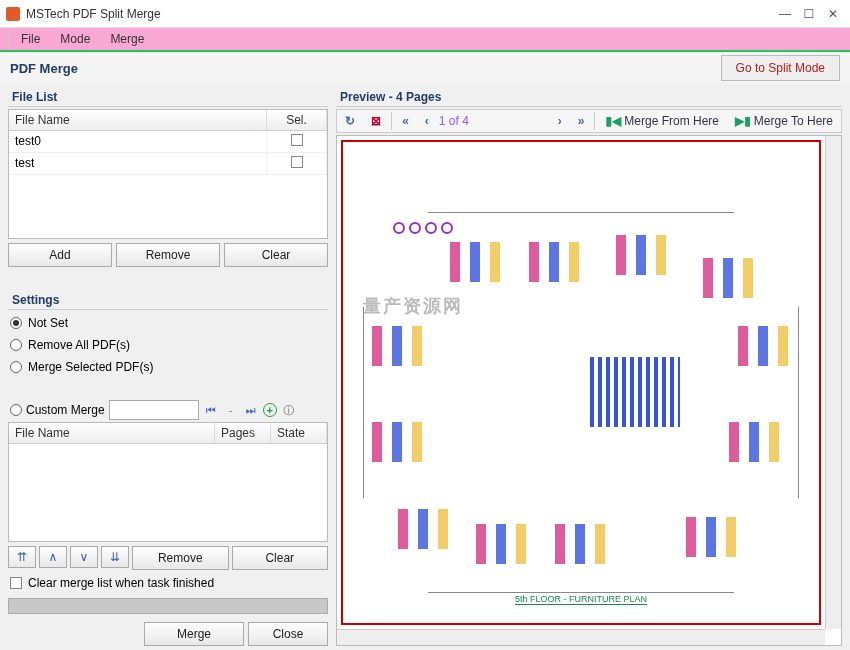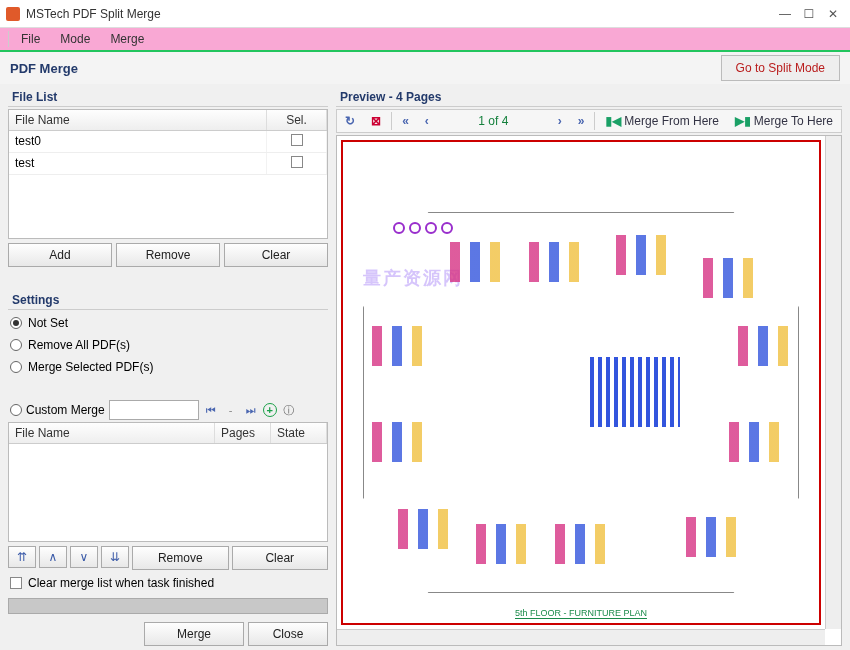--- a/index.html
+++ b/index.html
@@ -56,41 +56,41 @@
 .arrowbtn { width: 28px; height: 22px; background: linear-gradient(#fefefe,#e8e8e8); border: 1px solid #aaa; display: flex; align-items: center; justify-content: center; cursor: pointer; color: #3a5aa8; }
 .check-row { display: flex; align-items: center; gap: 6px; padding: 6px 2px; }
 
 .progress { height: 16px; background: #c8c8c8; border: 1px solid #aaa; margin: 2px 0 4px 0; }
 
 
 .preview-toolbar { display: flex; align-items: center; gap: 4px; padding: 2px; background: #f6f6f6; border: 1px solid #ccc; }
 .ptbtn { padding: 2px 6px; cursor: pointer; color: #334; display: flex; align-items: center; gap: 3px; }
 .ptbtn .glyph { color: #4a66b0; font-weight: bold; }
 .ptbtn.merge .glyph { color: #1aa066; }
-.preview-toolbar .pgnum { flex: 1; text-align: center; color: #15803d; }
+.preview-toolbar .pgnum { flex: 1; text-align: left; color: #8b5cf6; }
 
 .preview-area { flex: 1; border: 1px solid #bbb; background: #fff; position: relative; overflow: hidden; margin-top: 2px; }
 .preview-scroll-v { position: absolute; right: 0; top: 0; bottom: 16px; width: 16px; background: #eee; border-left: 1px solid #ccc; }
 .preview-scroll-h { position: absolute; left: 0; right: 16px; bottom: 0; height: 16px; background: #eee; border-top: 1px solid #ccc; }
 .preview-page { position: absolute; left: 4px; right: 20px; top: 4px; bottom: 20px; border: 2px solid #cc0000; background: #fff; }
 
 
 .floorplan { position: absolute; left: 20px; right: 20px; top: 70px; bottom: 30px; }
 .floorplan .outline { position: absolute; inset: 0; border: 1px solid #888; clip-path: polygon(15% 0, 85% 0, 100% 25%, 100% 75%, 85% 100%, 15% 100%, 0 75%, 0 25%); }
 .cluster { position: absolute; width: 50px; height: 40px; }
 .cluster::before, .cluster::after { content:""; position:absolute; }
 .cluster::before { width:100%; height:100%; background:
   linear-gradient(90deg, #d63384 0 20%, transparent 20% 40%, #3355dd 40% 60%, transparent 60% 80%, #f0c040 80% 100%);
   opacity:.8; }
 .chairs { position: absolute; width: 60px; height: 14px; top: 10px; left: 30px; display: flex; gap: 4px; }
 .chairs span { width: 12px; height: 12px; border: 2px solid #992ecc; border-radius: 50%; }
 .rows { position: absolute; width: 90px; height: 70px; background:
   repeating-linear-gradient(90deg, #3355dd 0 4px, transparent 4px 8px); }
-.footer-label { position:absolute; bottom:4px; left:50%; transform:translateX(-50%); font-size:9px; color:#1a8a4a; border-bottom:1px solid #1a8a4a; }
-.wm { position:absolute; top:124px; left:20px; font-size:18px; color:#8b5cf6; opacity:.35; font-weight:bold; letter-spacing:2px; }
+.footer-label { position:absolute; bottom:18px; left:50%; transform:translateX(-50%); font-size:9px; color:#1a8a4a; border-bottom:1px solid #1a8a4a; }
+.wm { position:absolute; top:152px; left:20px; font-size:18px; color:#404040; opacity:.35; font-weight:bold; letter-spacing:2px; }
 </style>
 </head>
 <body>
 
 <div class="titlebar">
   <div class="app-icon"></div>
   <div class="title">MSTech PDF Split Merge</div>
   <div class="winbtn">—</div>
   <div class="winbtn">☐</div>
   <div class="winbtn">✕</div>

